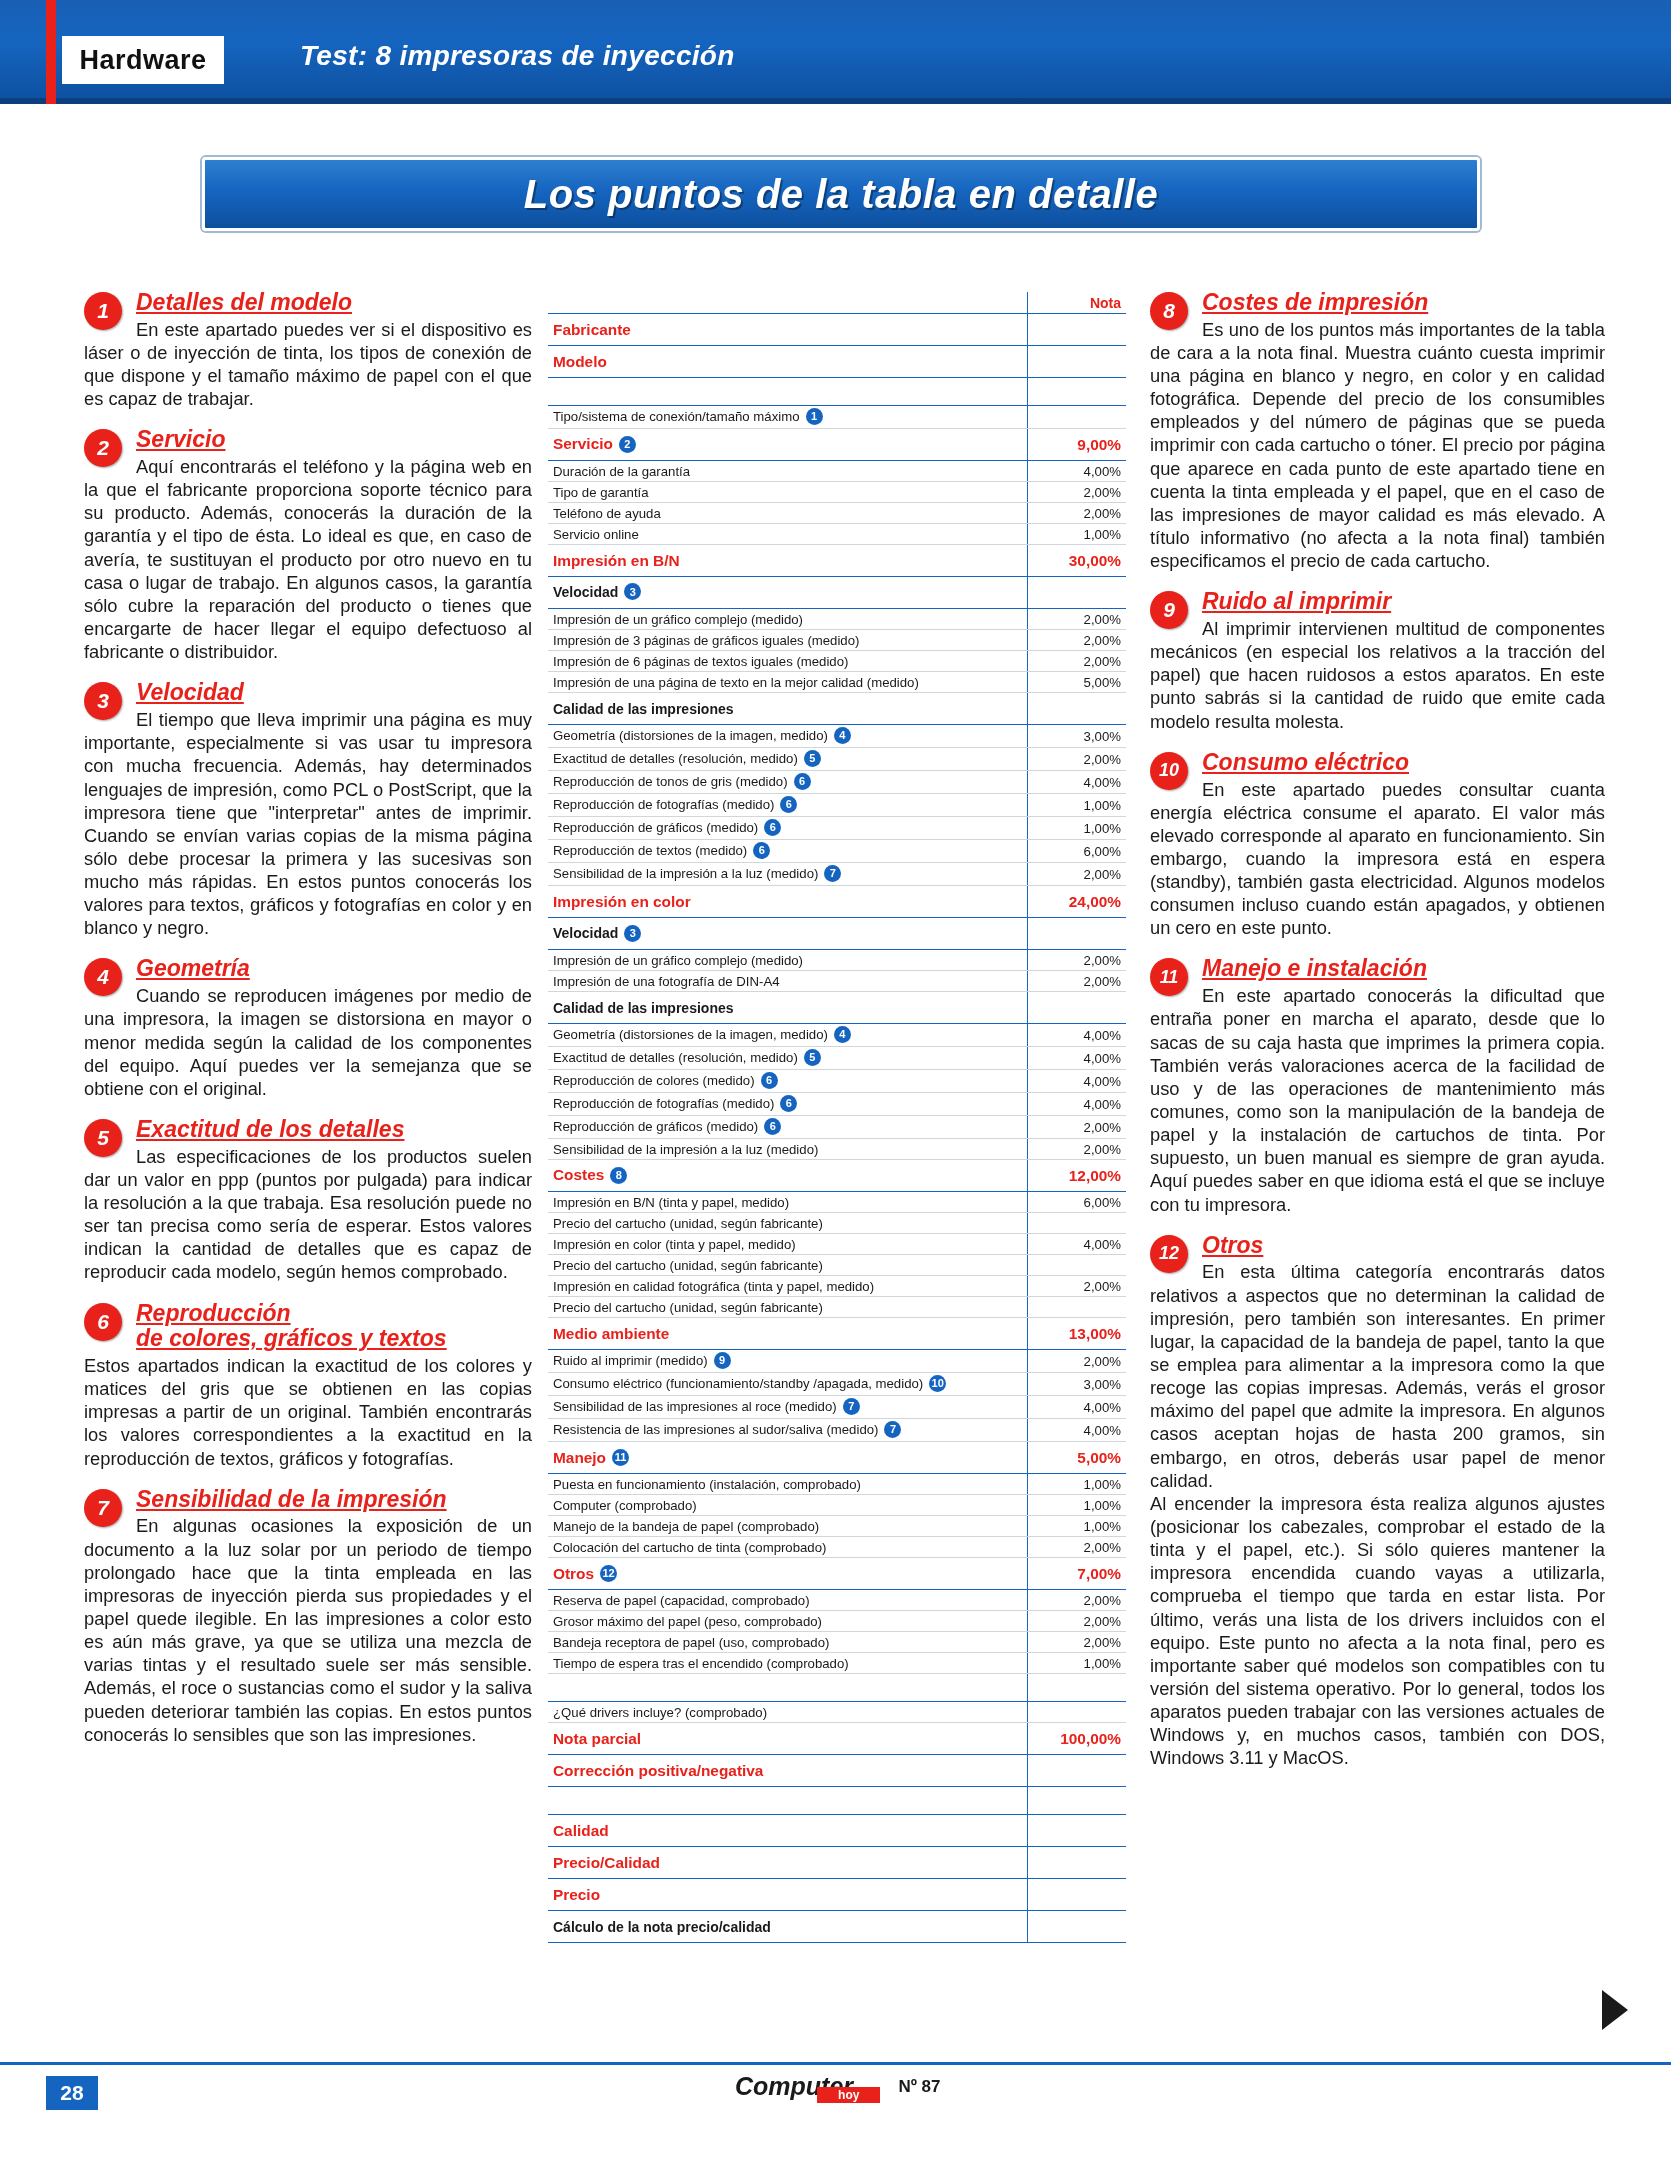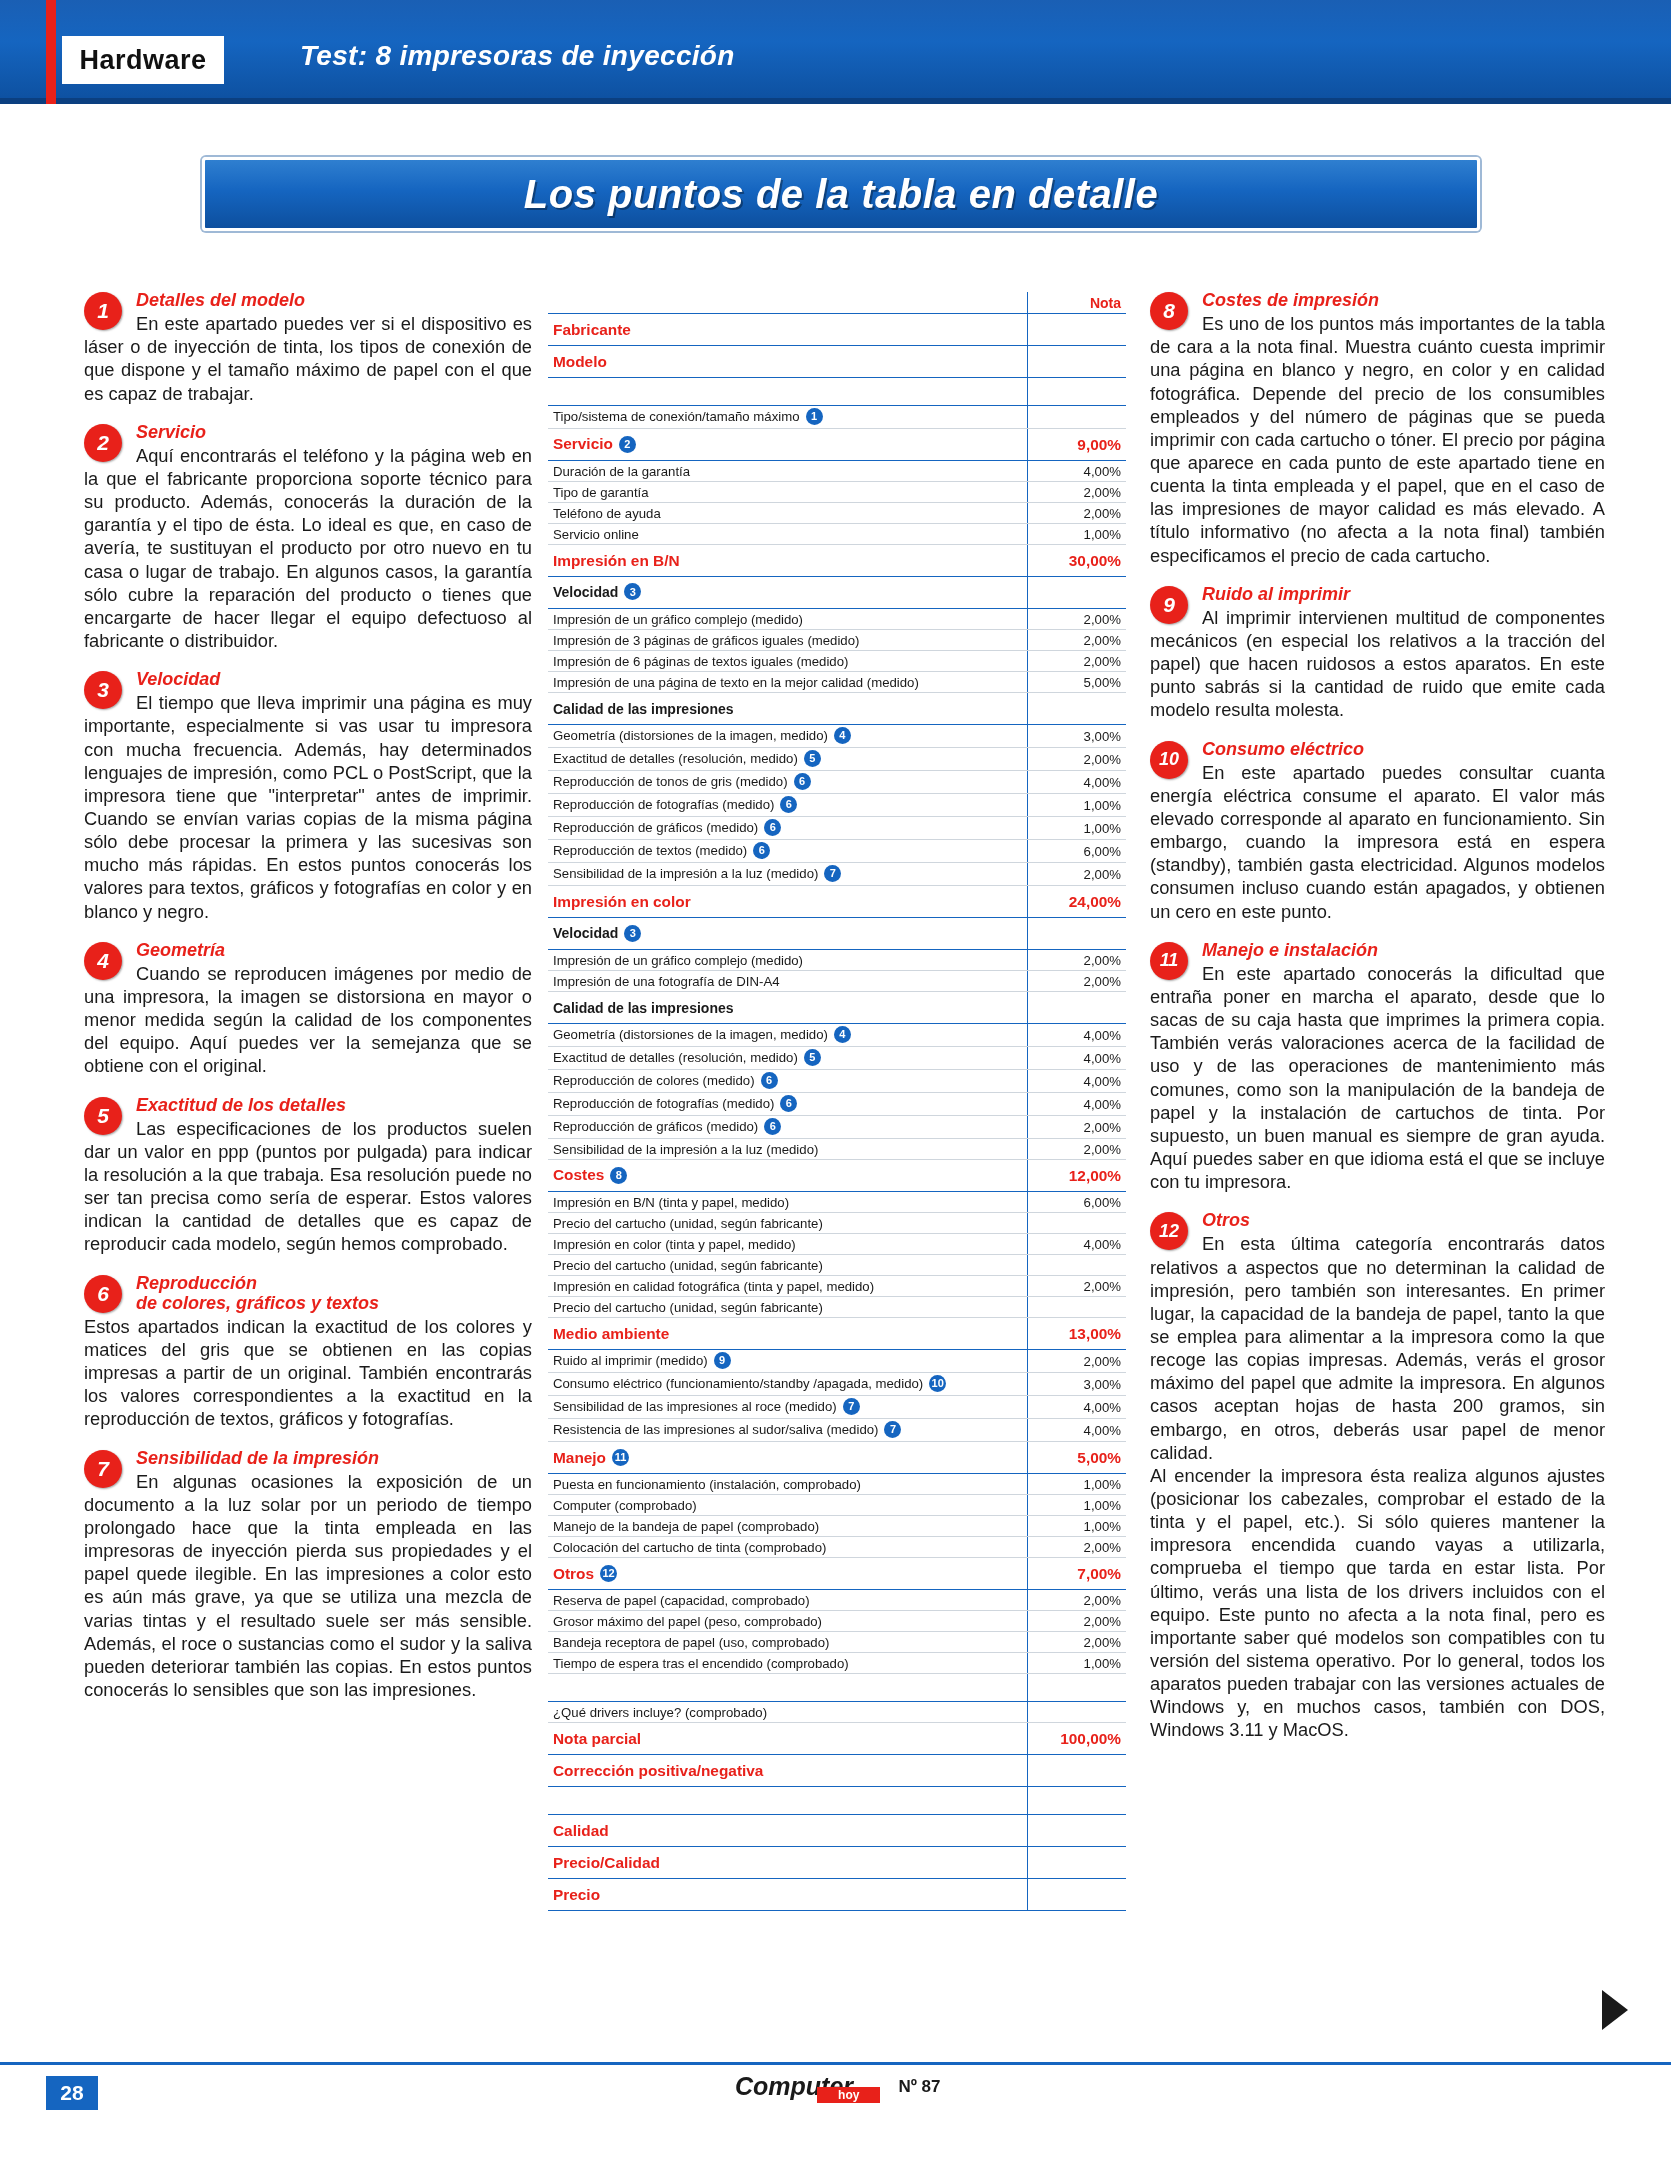--- a/index.html
+++ b/index.html
@@ -46,22 +46,23 @@
   .col-right{left:1150px;width:455px;}
   .entry{margin-bottom:17px;position:relative;padding-left:0;}
   .num{
     position:absolute;left:0;top:2px;width:38px;height:38px;border-radius:50%;
     background:#e8211a;color:#fff;font-weight:bold;font-size:21px;font-style:italic;
     display:flex;align-items:center;justify-content:center;
     box-shadow:1px 1px 2px rgba(0,0,0,.35);
   }
   .num.wide{font-size:18px;}
   .entry h3{
-    margin:0 0 2px 52px;color:#e8211a;font-style:italic;font-weight:bold;font-size:18px;
+    margin:0 0 2px 52px;color:#e8211a;font-style:italic;font-weight:bold;font-size:23px;
     line-height:1.12;
+    text-decoration:underline;
   }
   .entry p{
     margin:0;font-size:18.3px;line-height:1.265;text-align:justify;
     text-indent:52px;
   }
   .entry p.noindent{text-indent:0;}
   .entry p + p{margin-top:0;}
   
   .table-wrap{
     position:absolute;left:548px;top:292px;width:578px;
@@ -420,20 +421,24 @@
           <td class="val sep-col red"></td>
         </tr>
         <tr class="blue-line tall">
           <td class="bold-red"><span>Precio/Calidad</span></td>
           <td class="val sep-col red"></td>
         </tr>
         <tr class="blue-line tall">
           <td class="bold-red"><span>Precio</span></td>
           <td class="val sep-col red"></td>
         </tr>
+        <tr class="blue-line tall">
+          <td class="bold-blk"><span>Cálculo de la nota precio/calidad</span></td>
+          <td class="val sep-col"></td>
+        </tr>
       </tbody>
   </table>
 </div>
 
 <div class="col col-right" id="right-col">
     <div class="entry">
       <div class="num">8</div>
       <h3>Costes de impresión</h3>
       <p>Es uno de los puntos más importantes de la tabla de cara a la nota final. Muestra cuánto cuesta imprimir una página en blanco y negro, en color y en calidad fotográfica. Depende del precio de los consumibles empleados y del número de páginas que se pueda imprimir con cada cartucho o tóner. El precio por página que aparece en cada punto de este apartado tiene en cuenta la tinta empleada y el papel, que en el caso de las impresiones de mayor calidad es más elevado. A título informativo (no afecta a la nota final) también especificamos el precio de cada cartucho.</p>
     </div>

